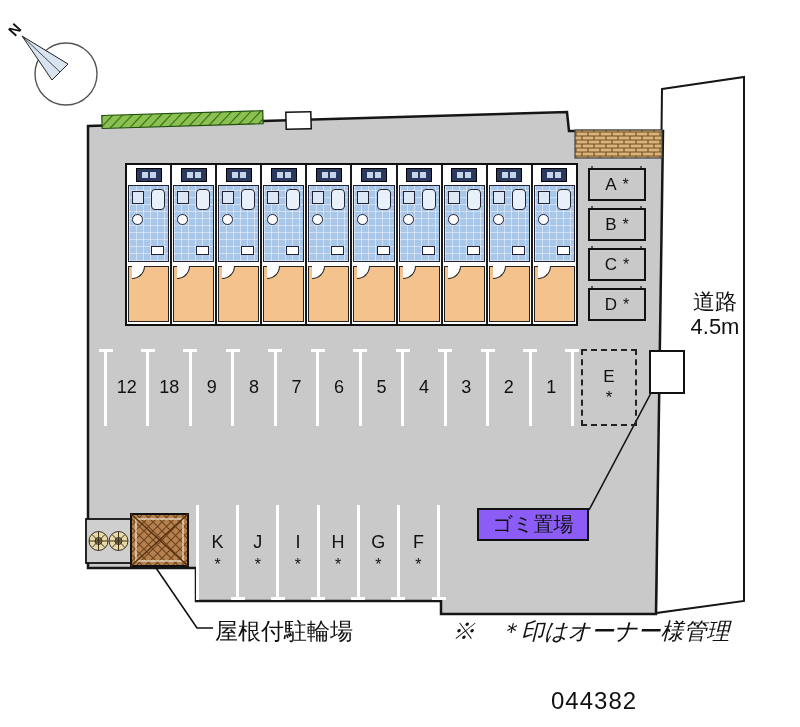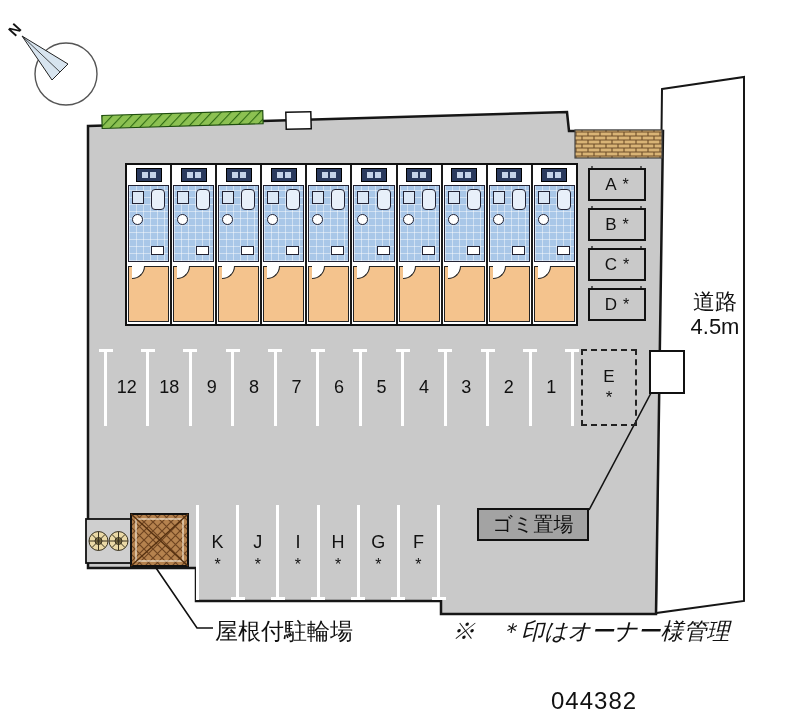--- a/index.html
+++ b/index.html
@@ -65,21 +65,21 @@
   .row2{position:absolute;left:196px;top:505px;width:244px;height:95px;display:flex;}
   .pcell2{flex:1;position:relative;display:flex;flex-direction:column;align-items:center;
     justify-content:center;gap:3px;font-size:18px;border-right:3px solid #fff;box-sizing:border-box;}
   .pcell2:first-child{border-left:3px solid #fff;}
   .pcell2::after{content:"";position:absolute;bottom:0;right:-8.5px;width:14px;height:3px;background:#fff;}
   .pcell2 .mk{font-size:16px;}
 
   
   .garbage-box{position:absolute;left:649px;top:350px;width:36px;height:44px;background:#fff;
     border:2px solid #111;box-sizing:border-box;}
-  .garbage-label{position:absolute;left:477px;top:508px;width:112px;height:33px;background:#a3a3a3;
+  .garbage-label{position:absolute;left:477px;top:508px;width:112px;height:33px;background:#8b5cf6;
     border:2px solid #111;display:flex;align-items:center;justify-content:center;
     font-size:20px;box-sizing:border-box;}
 
   
   .road-name{position:absolute;left:686px;top:287px;width:58px;text-align:center;font-size:22px;}
   .road-width{position:absolute;left:684px;top:314px;width:62px;text-align:center;font-size:22px;}
   .bicycle-label{position:absolute;left:215px;top:616px;font-size:23px;white-space:nowrap;}
   .note{position:absolute;left:452px;top:616px;font-size:23px;white-space:nowrap;font-style:italic;}
   .plan-number{position:absolute;left:551px;top:687px;font-size:24px;letter-spacing:1px;}
 

